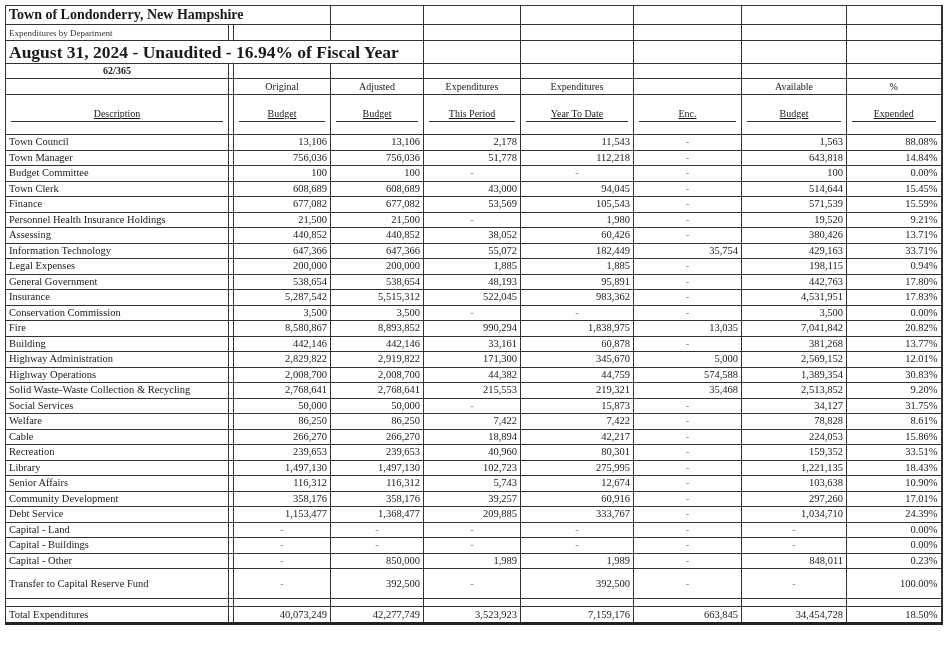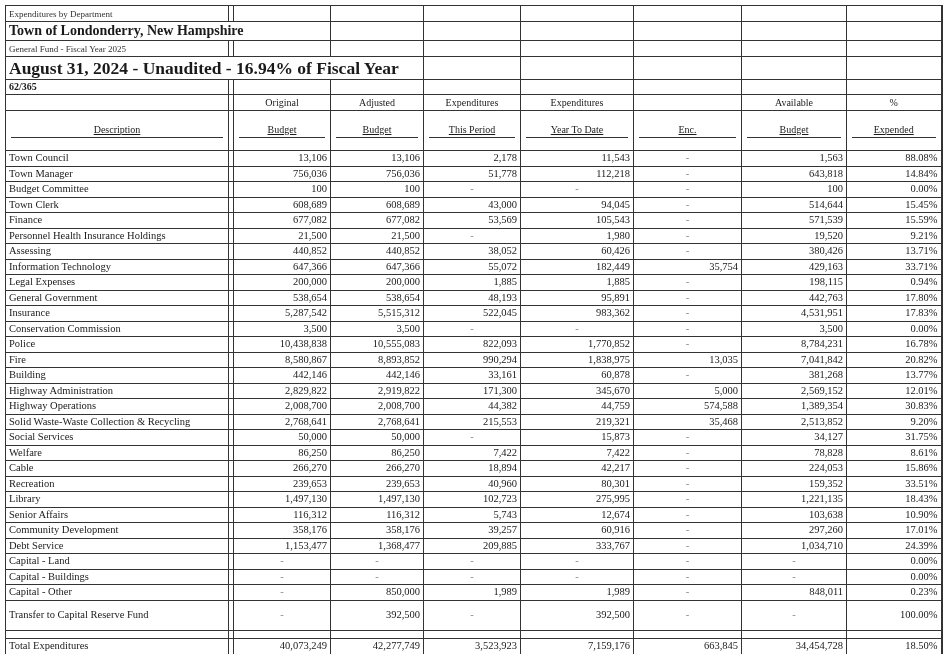--- a/index.html
+++ b/index.html
@@ -17,21 +17,21 @@
   #sheet col.c5 { width:113px; }
   #sheet col.c6 { width:108px; }
   #sheet col.c7 { width:105px; }
   #sheet col.c8 { width:95px; }
   td.gap { padding:0 !important; border-left:1px solid #333; border-right:1px solid #333; }
   td.num { text-align:right; }
   td.dash { text-align:center; color:#888; }
   .title1 { font-weight:bold; font-size:14px !important; height:18px; }
   .sub { font-size:9px !important; height:15px; color:#333; }
   .title2 { font-weight:bold; font-size:17.5px !important; height:22px;margin-left:32px; }
-  .daycount { font-weight:bold; font-size:10px !important; text-align:left; height:14px; }
+  .daycount { font-weight:bold; font-size:10px !important; text-align:center; height:14px; }
   .hdr1 td { height:15px; text-align:center; font-size:10px !important; }
   .hdr2 td { height:16px; text-align:center; font-size:10px !important; }
   .ul-line { display:block; border-bottom:1px solid #333; margin:12px 2px; line-height:14px;text-decoration:underline; }
   tr.row td { height:14.5px; }
   tr.tall td { height:29px; }
   tr.tall td.top { vertical-align:top; padding-top:2px; }
   tr.tall td.bot { vertical-align:bottom; padding-bottom:2px; }
   tr.spacer td { height:7px; }
   tr.total td { height:15px; }
 </style>
@@ -45,41 +45,30 @@
       <col class="c2">
       <col class="c3">
       <col class="c4">
     <col class="c5">
       <col class="c6">
       <col class="c7">
       <col class="c8">
   </colgroup>
   <tbody id="tbody">
     <tr>
+      <td colspan="3" class="title1">Town of Londonderry, New Hampshire</td>
+      <td></td>
+        <td></td>
+      <td></td>
+        <td></td>
+      <td></td>
+        <td></td>
+    </tr>
+    <tr>
       <td class="sub">Expenditures by Department</td>
-      <td class="gap"></td>
-      <td></td>
-        <td></td>
-      <td></td>
-        <td></td>
-      <td></td>
-        <td></td>
-      <td></td>
-    </tr>
-    <tr>
-      <td colspan="3" class="title1">Town of Londonderry, New Hampshire</td>
-      <td></td>
-        <td></td>
-      <td></td>
-        <td></td>
-      <td></td>
-        <td></td>
-    </tr>
-    <tr>
-      <td class="sub">General Fund - Fiscal Year 2025</td>
       <td class="gap"></td>
       <td></td>
         <td></td>
       <td></td>
         <td></td>
       <td></td>
         <td></td>
       <td></td>
     </tr>
     <tr>
@@ -265,31 +254,20 @@
         <td class="gap"></td>
         <td class="num">3,500</td>
         <td class="num">3,500</td>
         <td class="dash">-</td>
         <td class="dash">-</td>
         <td class="dash">-</td>
         <td class="num">3,500</td>
         <td class="num">0.00%</td>
       </tr>
       <tr class="row">
-        <td>Police</td>
-        <td class="gap"></td>
-        <td class="num">10,438,838</td>
-        <td class="num">10,555,083</td>
-        <td class="num">822,093</td>
-        <td class="num">1,770,852</td>
-        <td class="dash">-</td>
-        <td class="num">8,784,231</td>
-        <td class="num">16.78%</td>
-      </tr>
-      <tr class="row">
         <td>Fire</td>
         <td class="gap"></td>
         <td class="num">8,580,867</td>
         <td class="num">8,893,852</td>
         <td class="num">990,294</td>
         <td class="num">1,838,975</td>
         <td class="num">13,035</td>
         <td class="num">7,041,842</td>
         <td class="num">20.82%</td>
       </tr>

